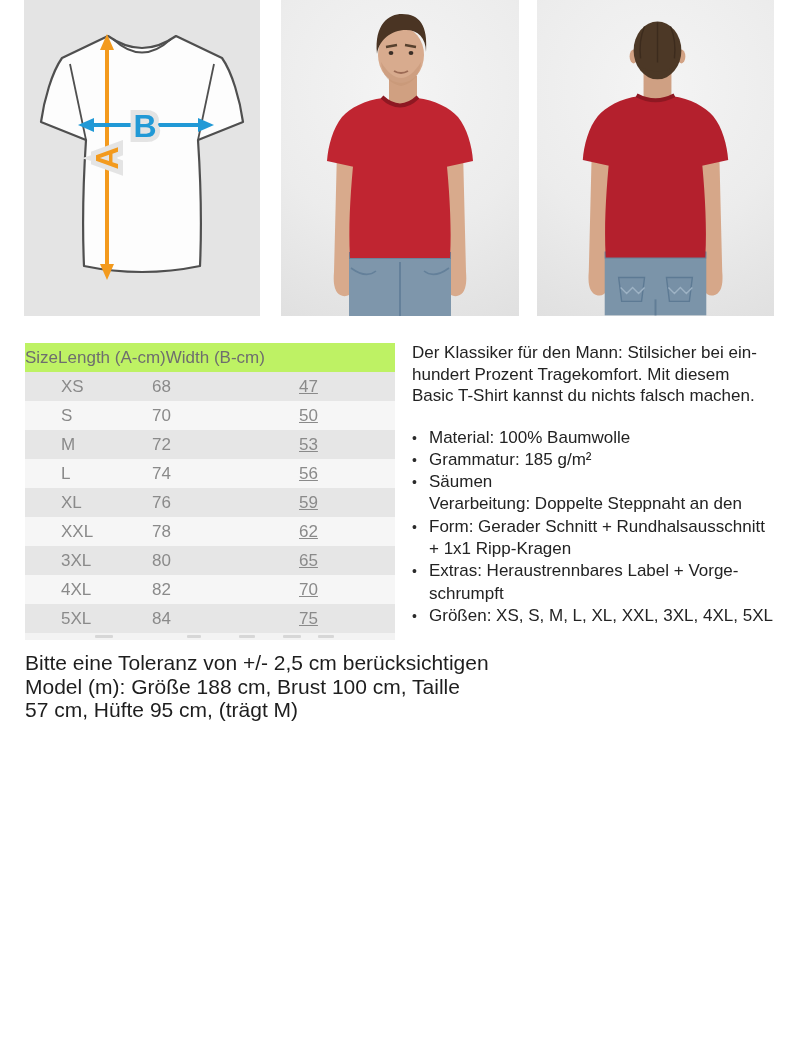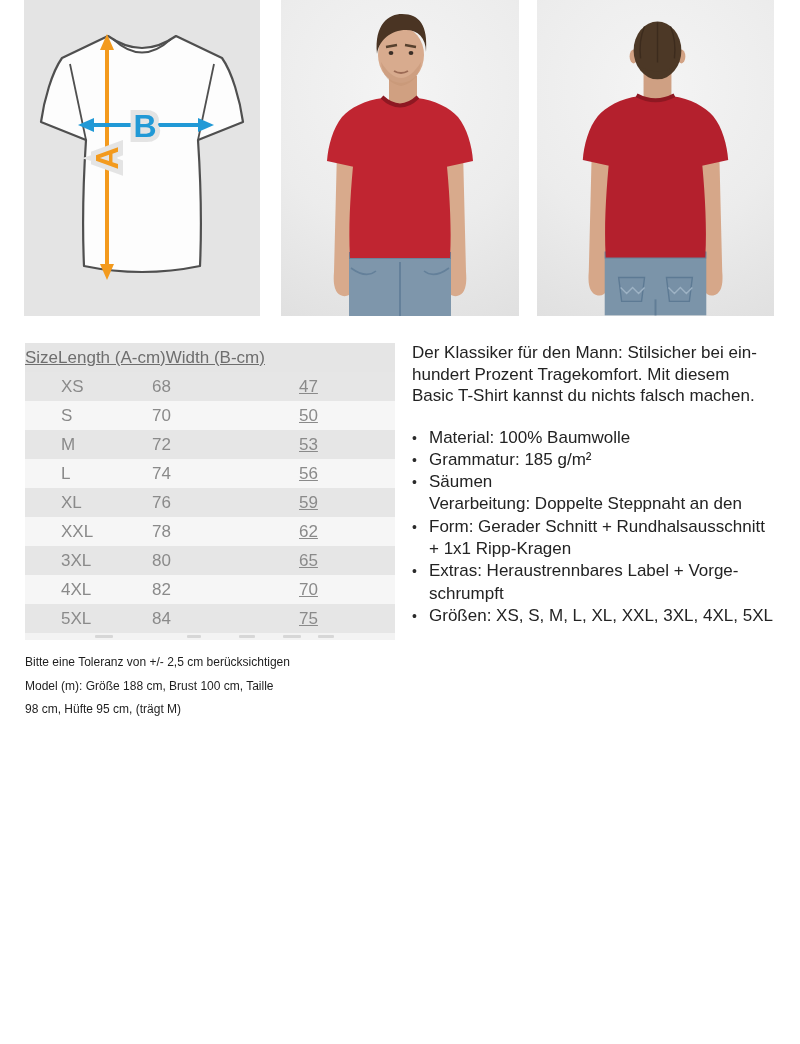--- a/index.html
+++ b/index.html
@@ -11,42 +11,42 @@
   .panel{position:absolute;top:0;height:316px;overflow:hidden;}
   #diagram-panel{left:24px;width:236px;background:#e4e4e4;}
   .photo{background:radial-gradient(130% 100% at 50% 28%, #f4f4f4 0%, #ececec 45%, #dadada 100%);}
   #front-panel{left:281px;width:238px;}
   #back-panel{left:537px;width:237px;}
   .panel svg{display:block;width:100%;height:100%;}
 
   
   #size-table{position:absolute;left:25px;top:343px;width:370px;font-size:17px;}
   .tr{display:flex;height:29px;line-height:29px;}
-  .thead{background:#e5e5e5;color:#6e6e6e;text-decoration:underline;}
+  .thead{background:#bef264;color:#6e6e6e;}
   .tbody .tr:nth-child(odd){background:#e6e6e6;}
   .tbody .tr:nth-child(even){background:#f6f6f6;}
   .tbody{color:#8a8a8a;}
   .td,.th{overflow:hidden;white-space:nowrap;}
   .c1{width:115px;padding-left:24px;box-sizing:border-box;margin-left:12px;}
   .c2{width:147px;}
   .c3{flex:1;text-decoration:underline;}
   .sliver{height:7px;background:#f3f3f3;position:relative;overflow:hidden;}
   .sliver i{position:absolute;top:2px;height:3px;background:#d7d7d7;border-radius:1px;}
 
   
   #description{position:absolute;left:412px;top:342px;width:386px;color:#232323;}
   #description .intro{font-size:17px;line-height:21.5px;}
   #description .intro div{white-space:nowrap;}
   .bullets{margin-top:20px;font-size:17px;line-height:22.3px;}
   .bullet-item{display:flex;}
   .bullet-dot{width:17px;flex:0 0 17px;color:#2a2a2a;font-size:14px;}
   .bullet-lines div{white-space:nowrap;}
 
   
-  #notes{position:absolute;left:25px;top:651px;width:420px;font-size:12px;line-height:23.5px;color:#1e1e1e;}
+  #notes{position:absolute;left:25px;top:651px;width:420px;font-size:21px;line-height:23.5px;color:#1e1e1e;}
   #notes div{white-space:nowrap;}
   #notes b{font-weight:400;}
 </style>
 </head>
 <body>
 
 <div class="panel" id="diagram-panel">
   <svg viewBox="0 0 236 316">
 
     <g fill="#fdfdfd" stroke="#4f4f4f" stroke-width="2.2" stroke-linejoin="round">
@@ -266,14 +266,14 @@
       <span class="bullet-lines">
           <div>Größen: XS, S, M, L, XL, XXL, 3XL, 4XL, 5XL</div>
         </span>
     </div>
     </div>
 </div>
 
 <div id="notes">
   <div>Bitte eine Toleranz von +/- 2,5 cm berücksichtigen</div>
   <div><b>Model (m): </b><span>Größe 188 cm, Brust 100 cm, Taille</span></div>
-  <div>98 cm, Hüfte 95 cm, (trägt M)</div>
+  <div>57 cm, Hüfte 95 cm, (trägt M)</div>
 </div>
 
 </body></html>

